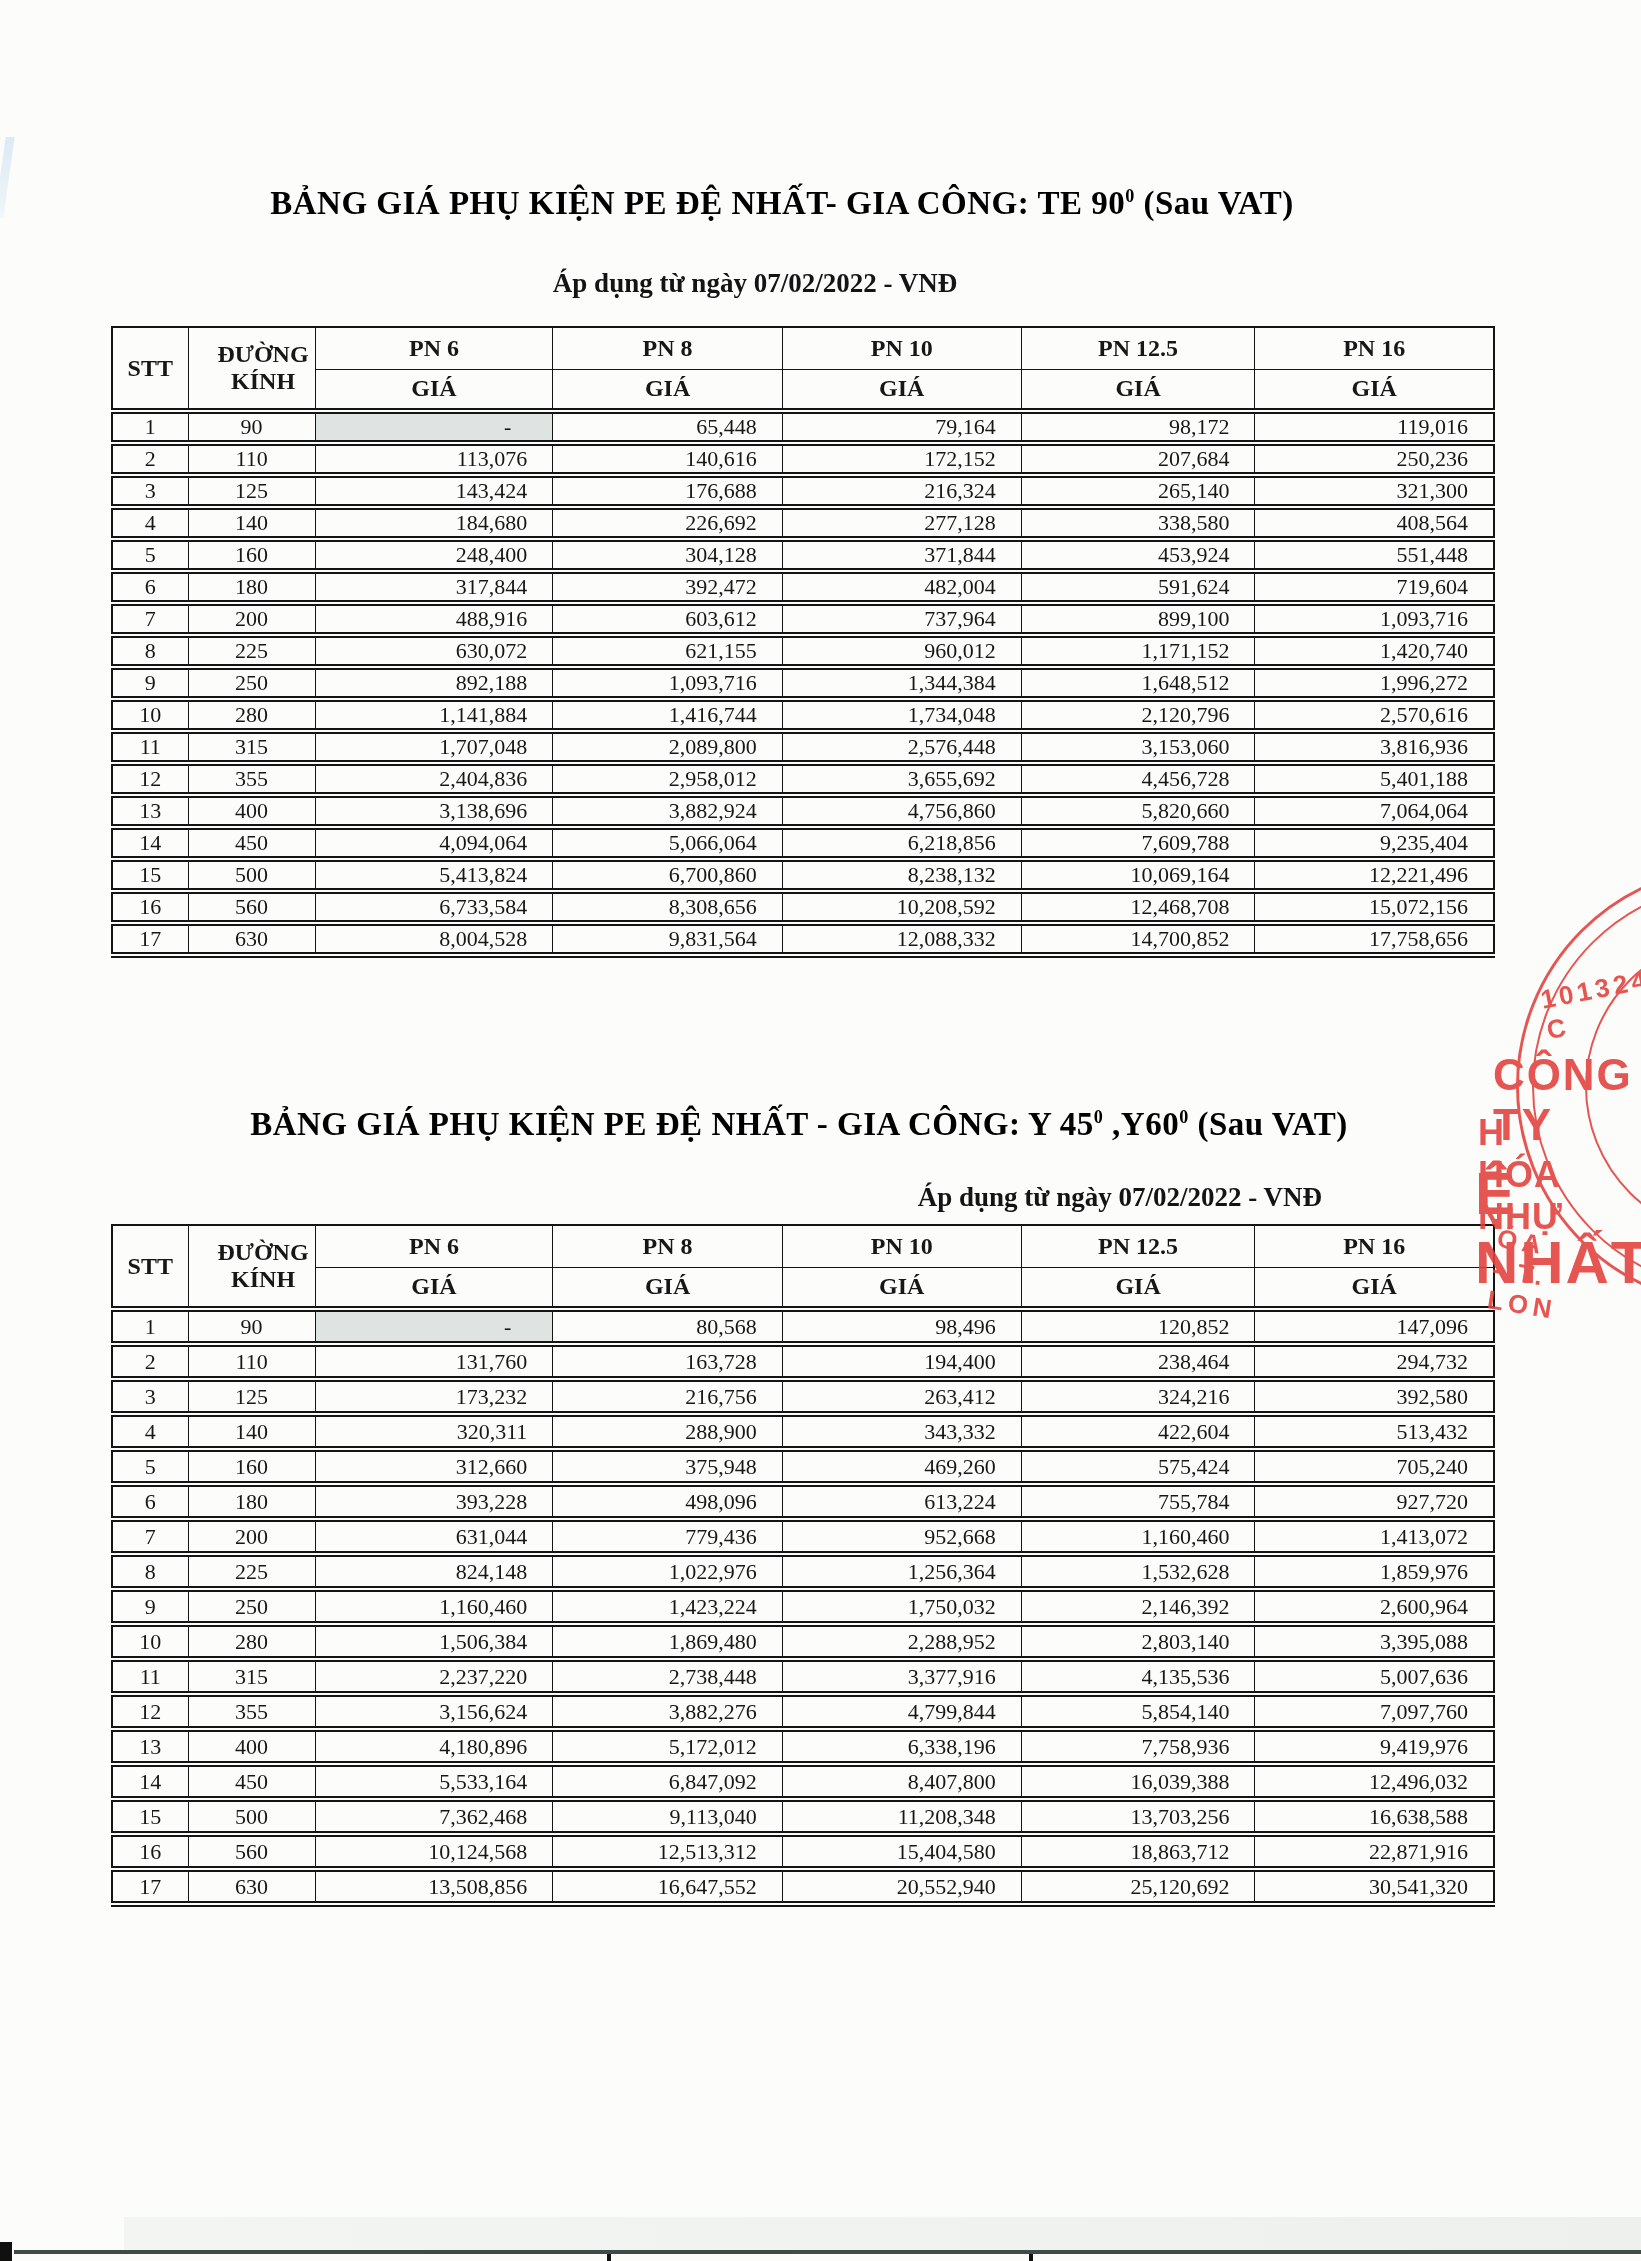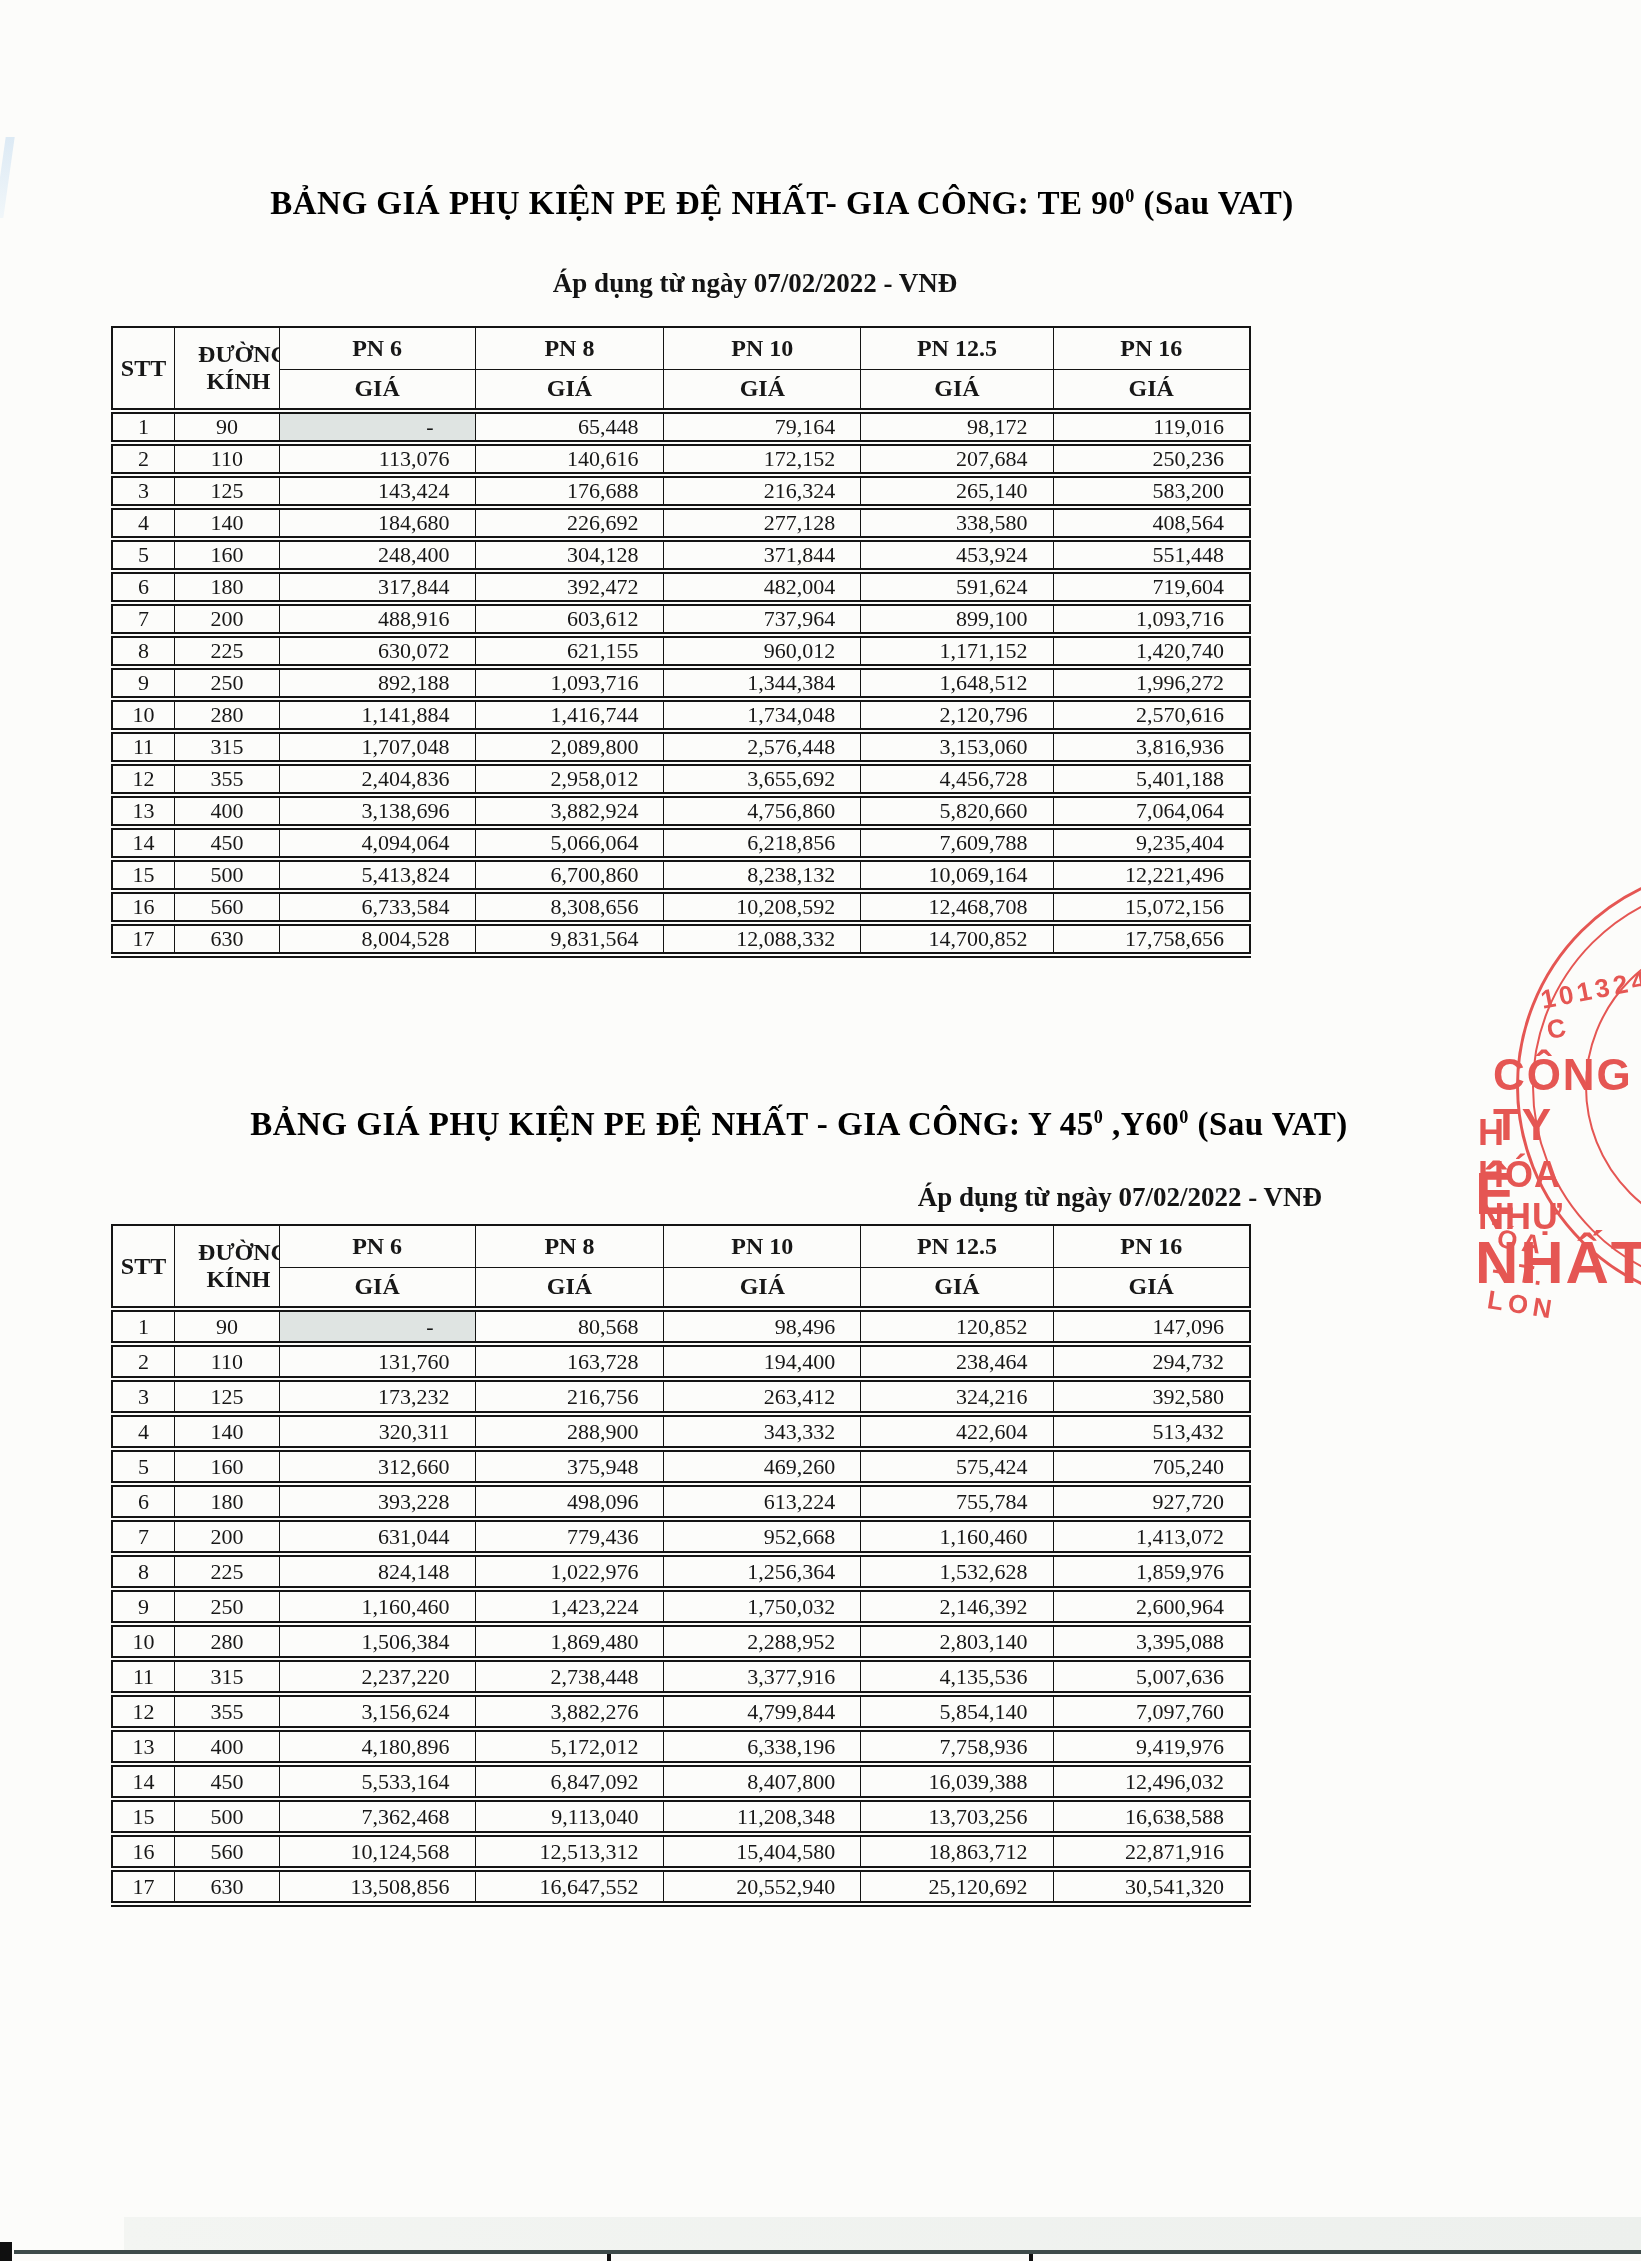--- a/index.html
+++ b/index.html
@@ -20,21 +20,21 @@
   #title-1 { top:185px; }
   #title-2 { top:1106px; width:1598px; }
   .doc-subtitle {
     position:absolute; font-weight:bold; font-size:27px; color:#141414;
     white-space:nowrap;
   }
   #subtitle-1 { top:268px; left:0; width:1510px; text-align:center; }
   #subtitle-2 { top:1182px; left:772px; width:550px; text-align:right; }
 
   table.price-table {
-    position:absolute; left:111px; width:1140px;
+    position:absolute; left:111px; width:1384px;
     border-collapse:collapse; table-layout:fixed;
     border:2.9px solid #141414;
   }
   #table-1 { top:326px; }
   #table-2 { top:1224px; }
   .price-table th, .price-table td {
     border-left:1.9px solid #141414; border-right:1.9px solid #141414;
     font-size:22px; vertical-align:middle; overflow:hidden; white-space:nowrap;
   }
   .price-table thead th {
@@ -136,21 +136,21 @@
         <td class="num">207,684</td>
         <td class="num">250,236</td>
       </tr>
       <tr>
         <td class="center">3</td>
         <td class="center">125</td>
         <td class="num">143,424</td>
         <td class="num">176,688</td>
         <td class="num">216,324</td>
         <td class="num">265,140</td>
-        <td class="num">583,200</td>
+        <td class="num">321,300</td>
       </tr>
       <tr>
         <td class="center">4</td>
         <td class="center">140</td>
         <td class="num">184,680</td>
         <td class="num">226,692</td>
         <td class="num">277,128</td>
         <td class="num">338,580</td>
         <td class="num">408,564</td>
       </tr>

